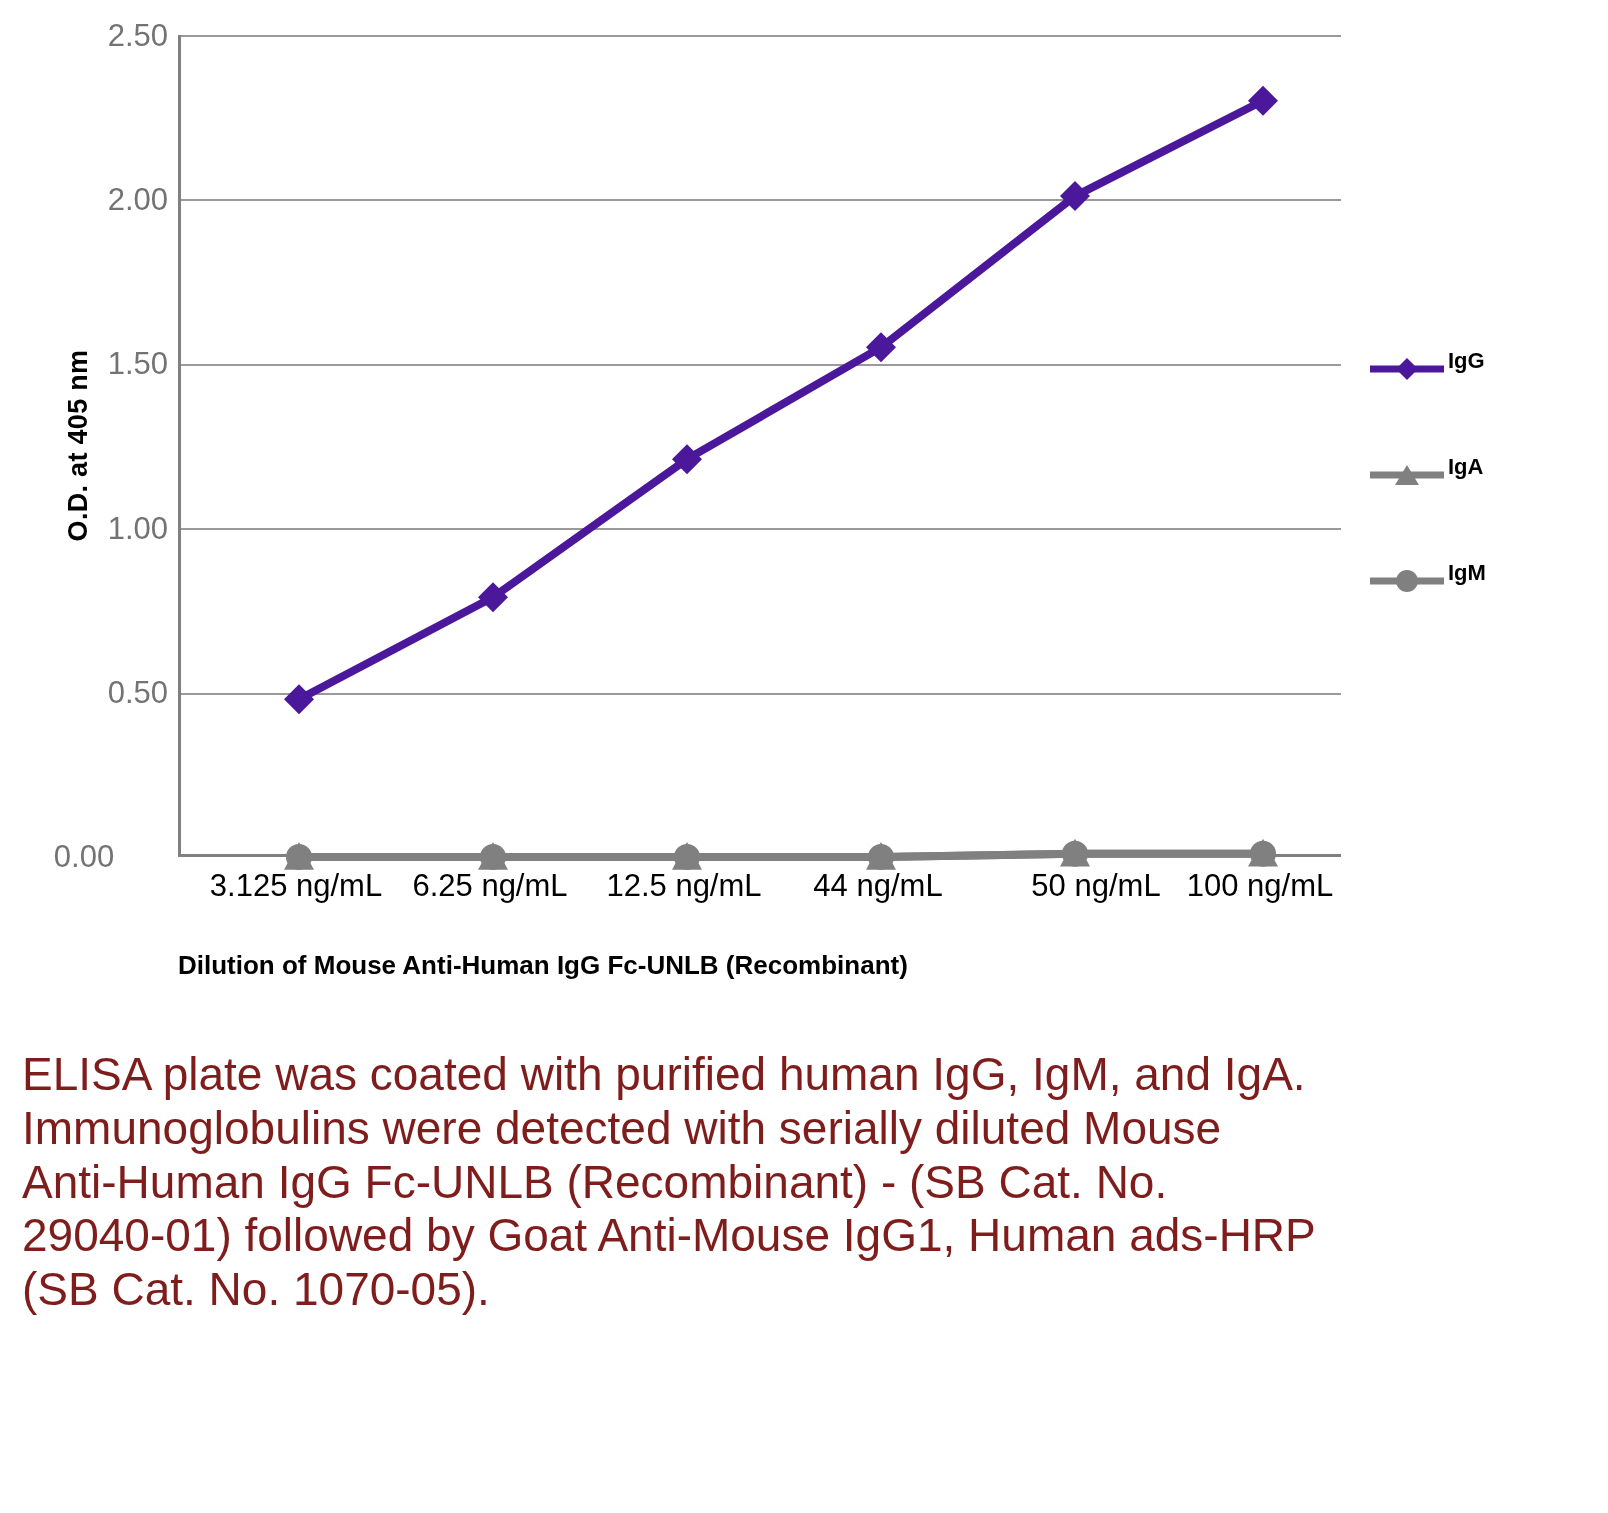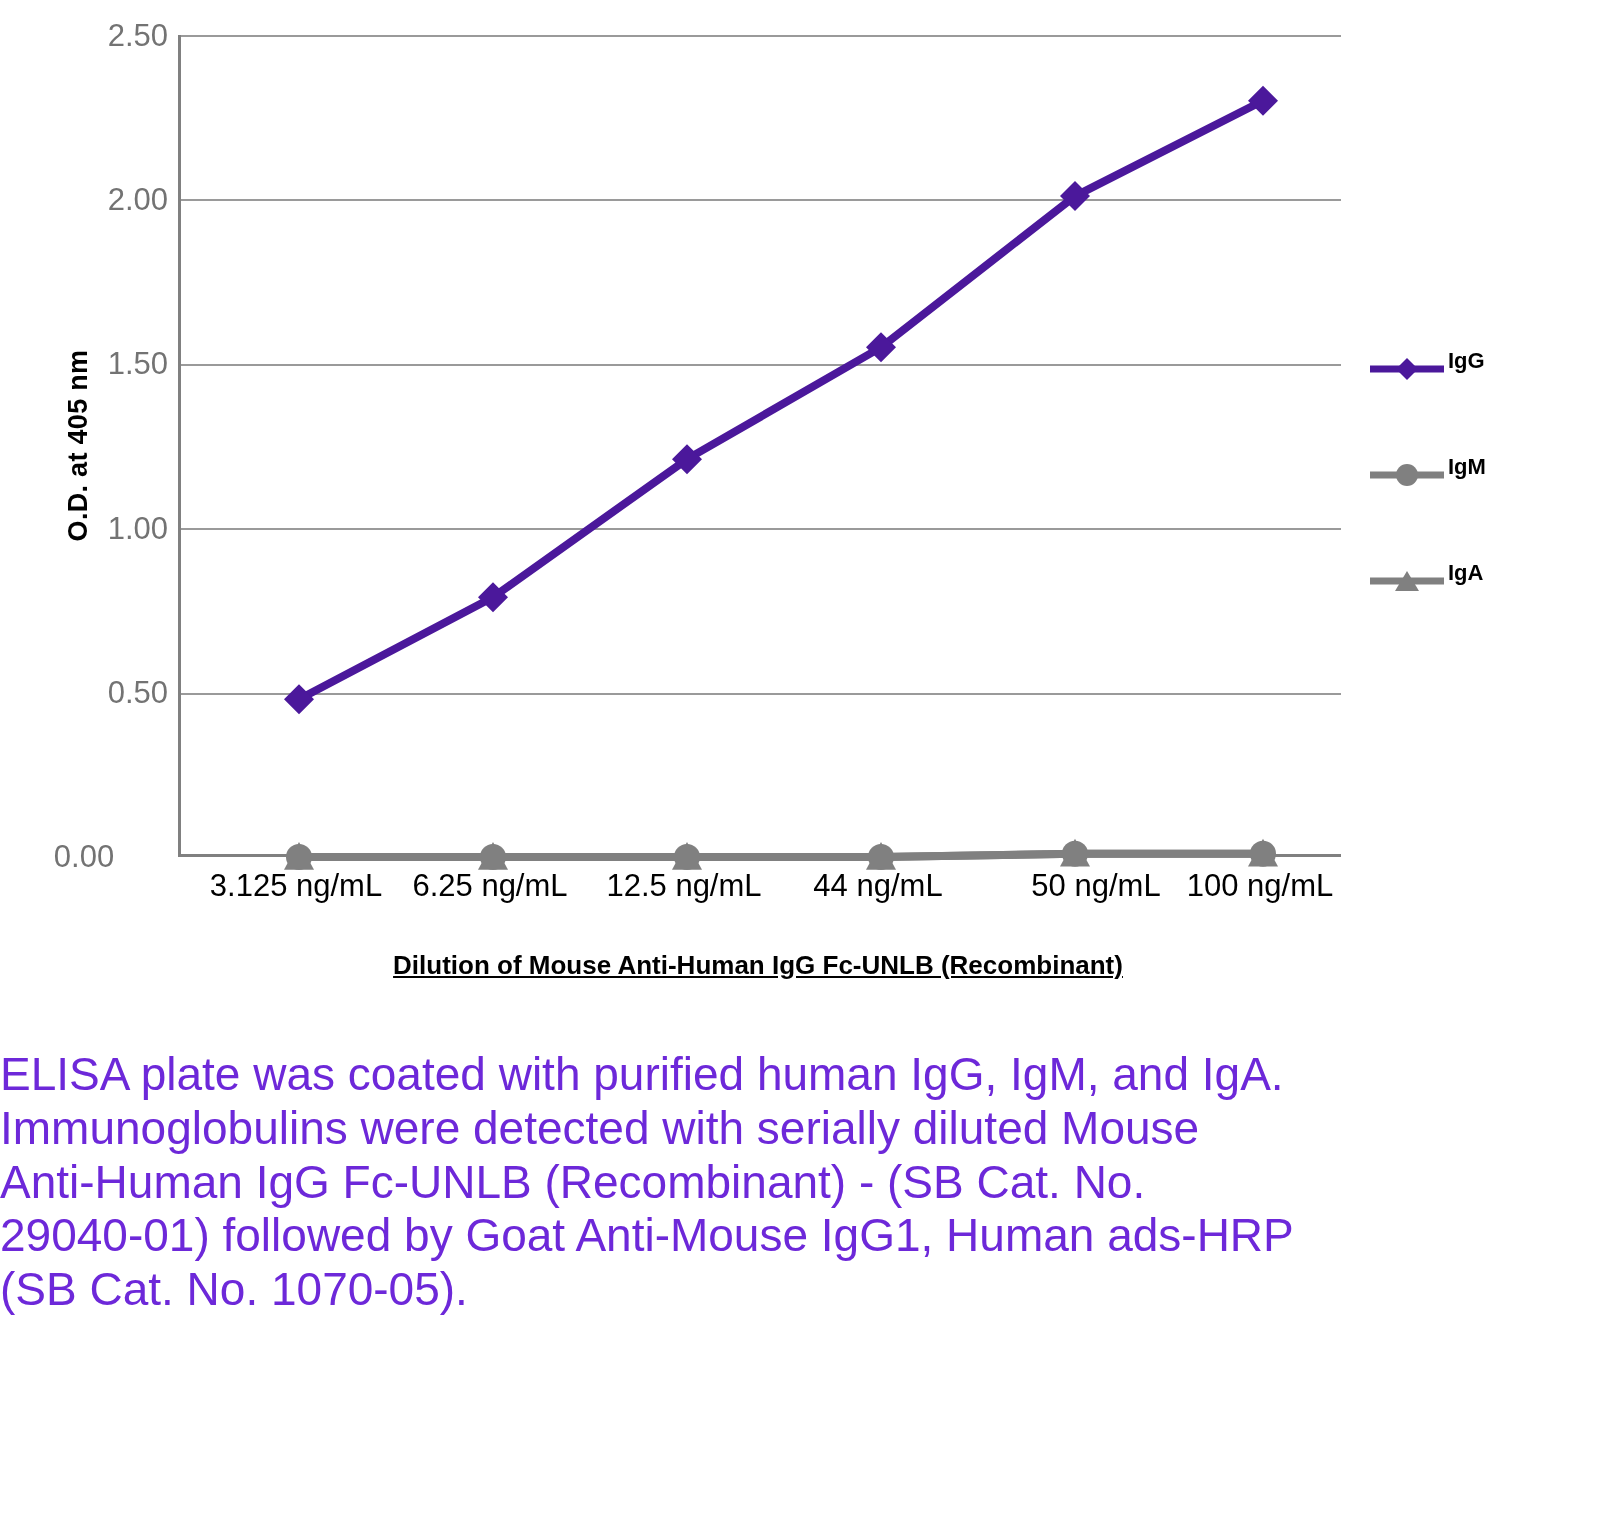--- a/index.html
+++ b/index.html
@@ -101,24 +101,22 @@
     transform: translateX(-50%);
     font-size: 31px;
     white-space: nowrap;
   }
 
   .x-axis-title {
     position: absolute;
     left: 178px;
     top: 950px;
     width: 1160px;
-    text-align: center;
     font-size: 26px;
     font-weight: bold;
-    text-decoration: underline;
   }
 
   
   .legend {
     position: absolute;
     left: 1368px;
     top: 340px;
     width: 240px;
   }
   .legend-item {
@@ -137,26 +135,26 @@
     left: 80px;
     top: 8px;
     font-size: 22px;
     font-weight: bold;
     white-space: nowrap;
   }
 
   
   .caption {
     position: absolute;
-    left: 0;
+    left: 22px;
     top: 1048px;
     width: 1300px;
     font-size: 46px;
     line-height: 1.17;
-    color: #6d28d9;
+    color: #7f1d1d;
   }
 </style>
 </head>
 <body>
 
 <div id="root">
 
   <div class="chart-block">
     <div class="plot-wrap">
 
@@ -220,28 +218,28 @@
       <div class="legend-item">
         <svg class="swatch" viewBox="0 0 78 30">
           <line x1="2" y1="15" x2="76" y2="15" stroke="#4B189B" stroke-width="7"></line>
           <polygon points="39,4 50,15 39,26 28,15" fill="#4B189B"></polygon>
         </svg>
         <span class="lbl">IgG</span>
       </div>
       <div class="legend-item">
         <svg class="swatch" viewBox="0 0 78 30">
           <line x1="2" y1="15" x2="76" y2="15" stroke="#808080" stroke-width="7"></line>
-          <circle cx="39" cy="15" r="11" fill="#808080"></circle>
-        </svg>
-        <span class="lbl">IgM</span>
+          <polygon points="39,5 51,25 27,25" fill="#808080"></polygon>
+        </svg>
+        <span class="lbl">IgA</span>
       </div>
       <div class="legend-item">
         <svg class="swatch" viewBox="0 0 78 30">
           <line x1="2" y1="15" x2="76" y2="15" stroke="#808080" stroke-width="7"></line>
-          <polygon points="39,5 51,25 27,25" fill="#808080"></polygon>
-        </svg>
-        <span class="lbl">IgA</span>
+          <circle cx="39" cy="15" r="11" fill="#808080"></circle>
+        </svg>
+        <span class="lbl">IgM</span>
       </div>
     </div>
   </div>
 
   <div class="caption">ELISA plate was coated with purified human IgG, IgM, and IgA.  Immunoglobulins were detected with serially diluted Mouse Anti-Human IgG Fc-UNLB (Recombinant) - (SB Cat. No. 29040-01) followed by Goat Anti-Mouse IgG1, Human ads-HRP (SB Cat. No. 1070-05).</div>
 </div>
 
 </body></html>

